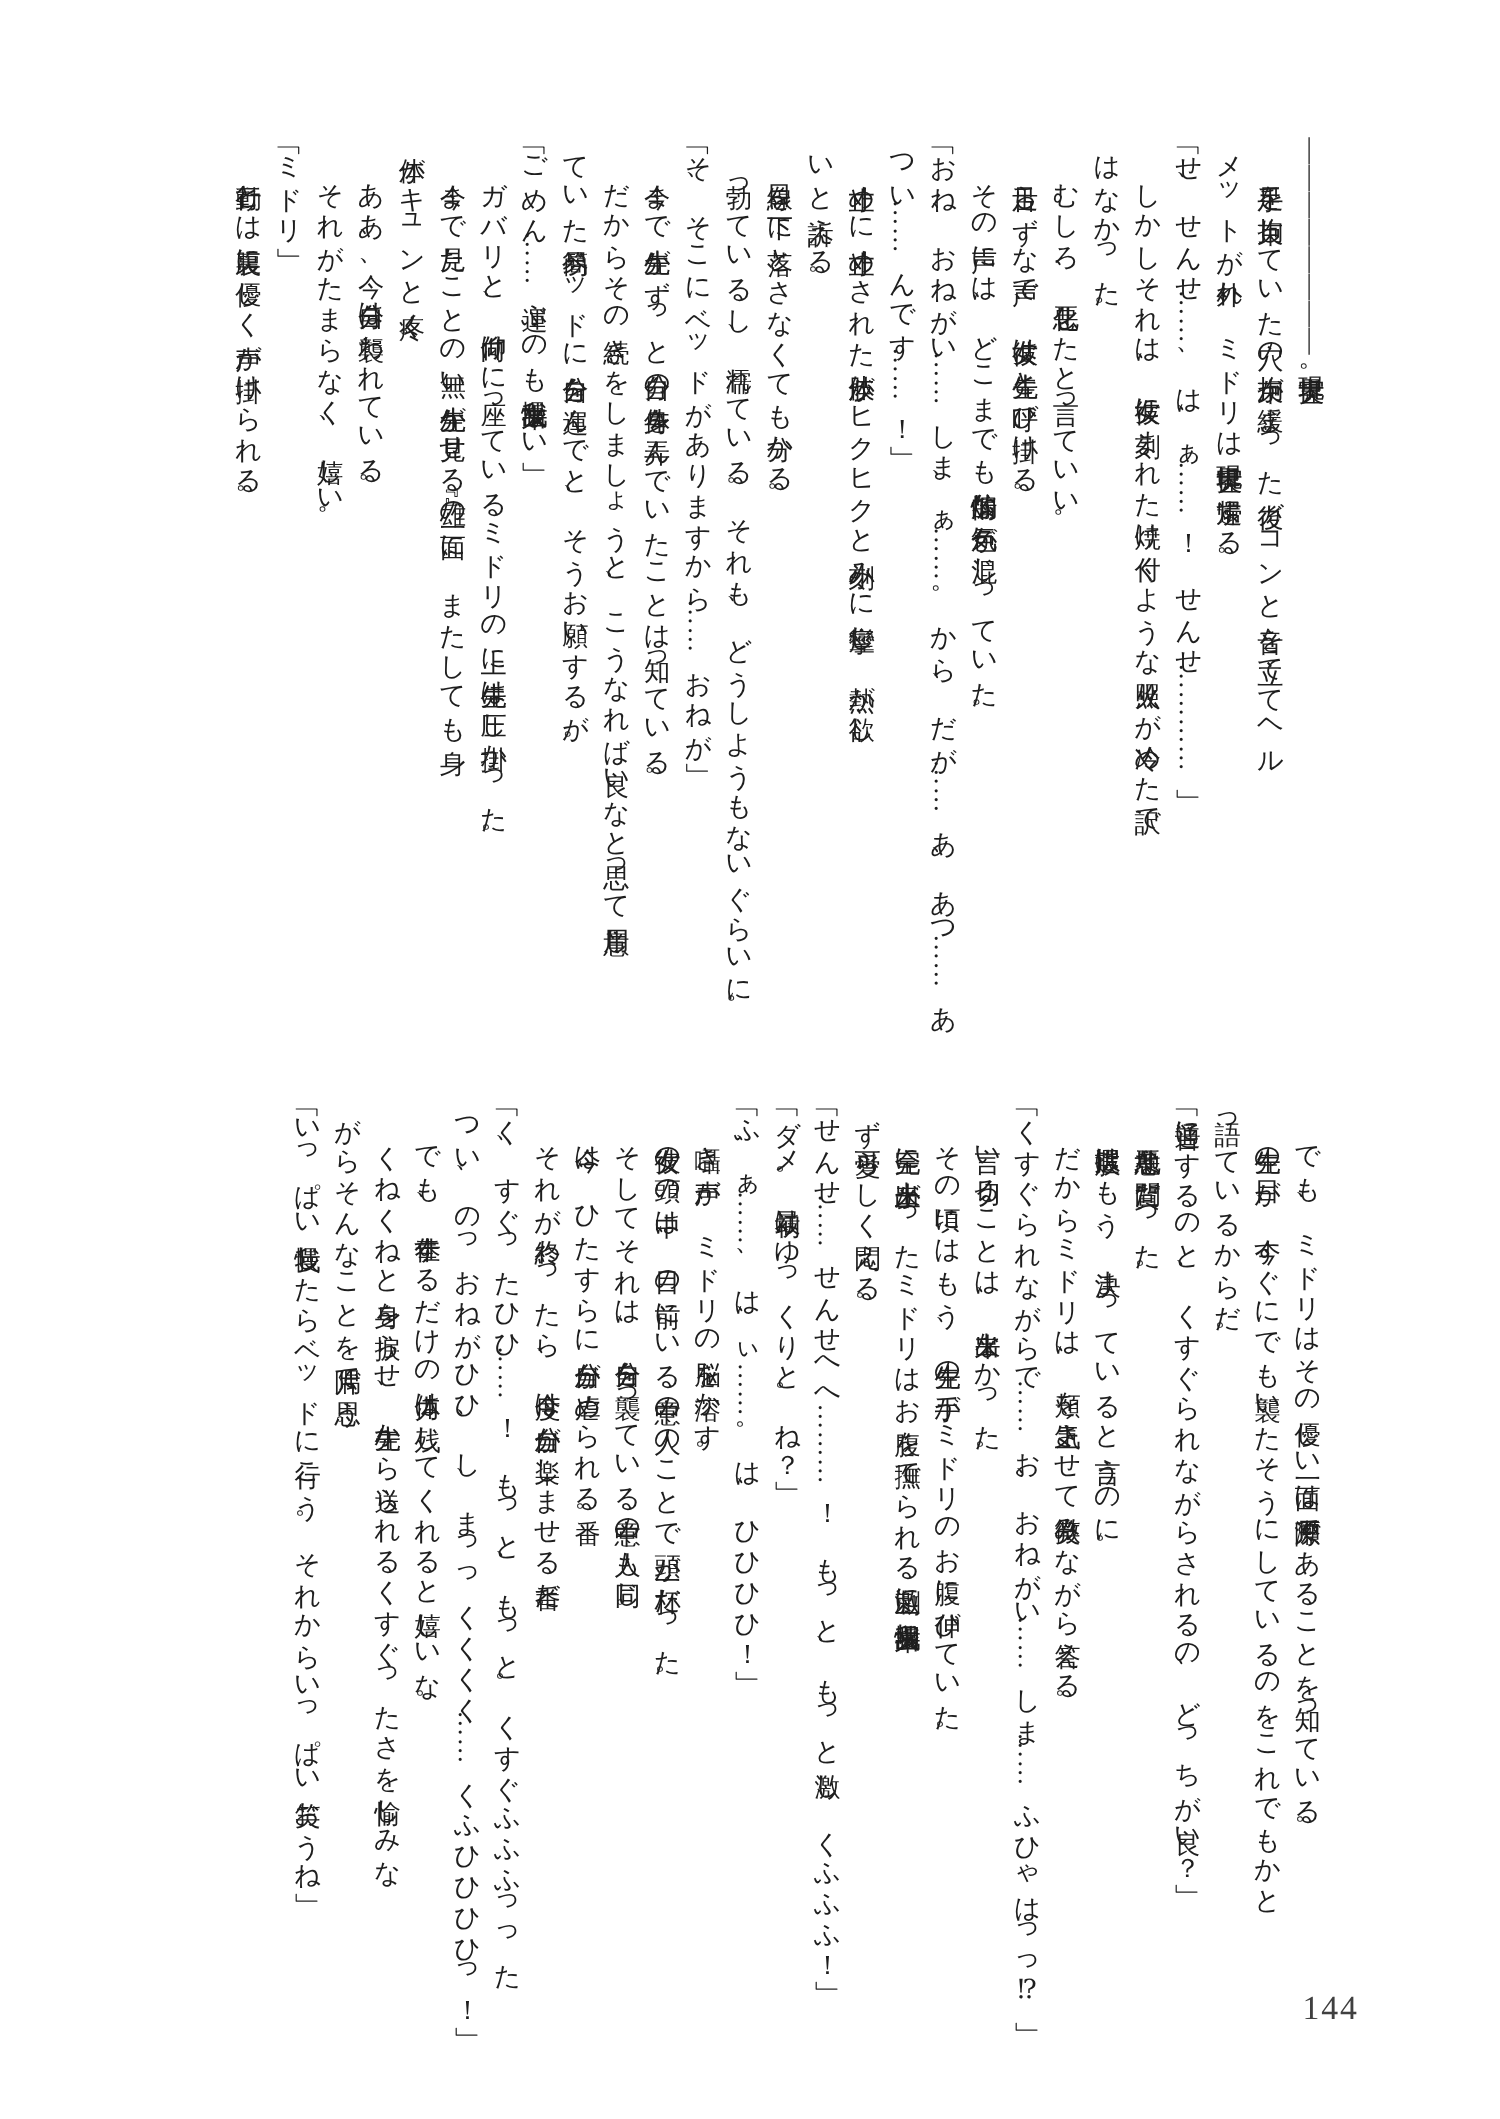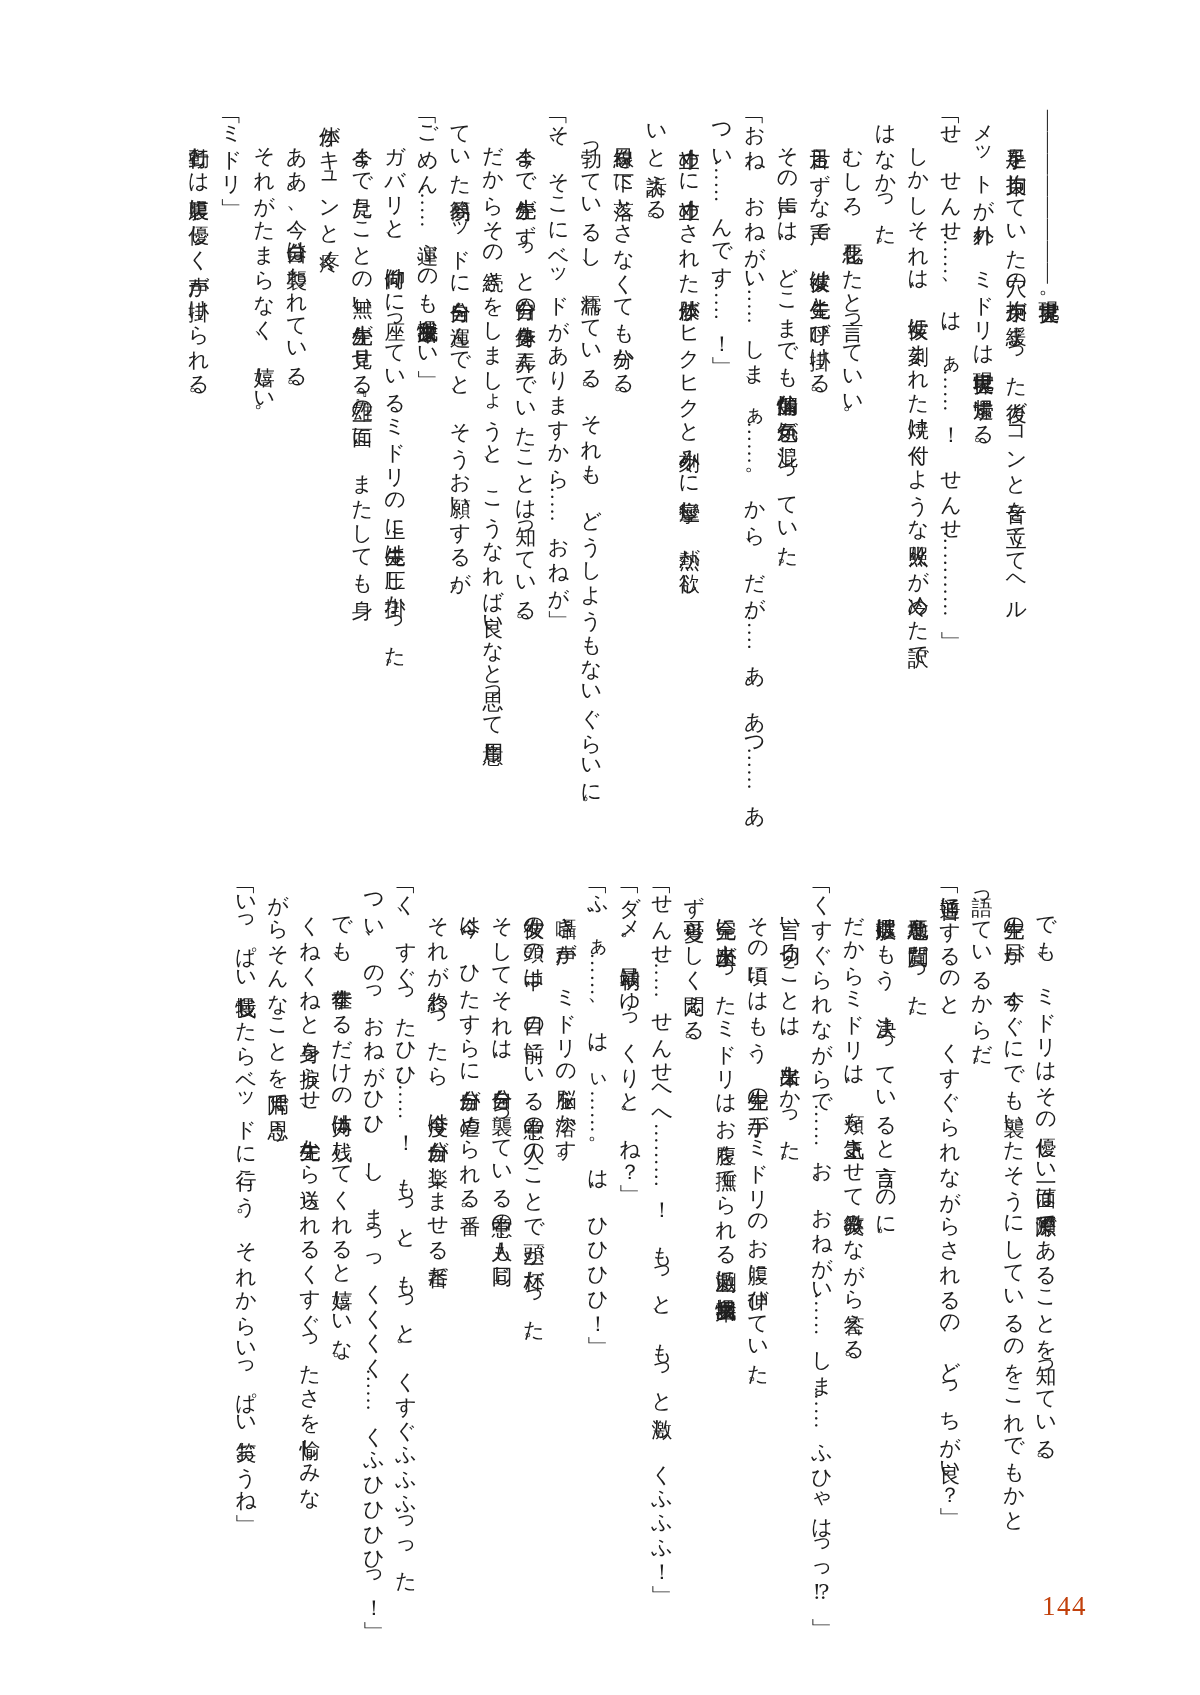--- a/index.html
+++ b/index.html
@@ -24,21 +24,21 @@
     font-kerning: none;
   }
   .band-top    { top: 110px; right: 135px; height: 706px; line-height: 32.7px; }
   .band-bottom { top: 880px; right: 138px; height: 678px; line-height: 32.0px; }
   .tline { white-space: pre; }
   .page-number {
     position: absolute;
     left: 1042px; top: 1591px;
     font-size: 27px;
     letter-spacing: 1.5px;
-    color: #c2410c;
+    color: #404040;
   }
 </style>
 </head>
 <body>
 
 <div class="page">
 
   <div class="band band-top">
     <div class="tline">――――――――現実世界。</div>
     <div class="tline">　手足を拘束していた穴の拘束が緩まった後ガコンと音を立ててヘル</div>

